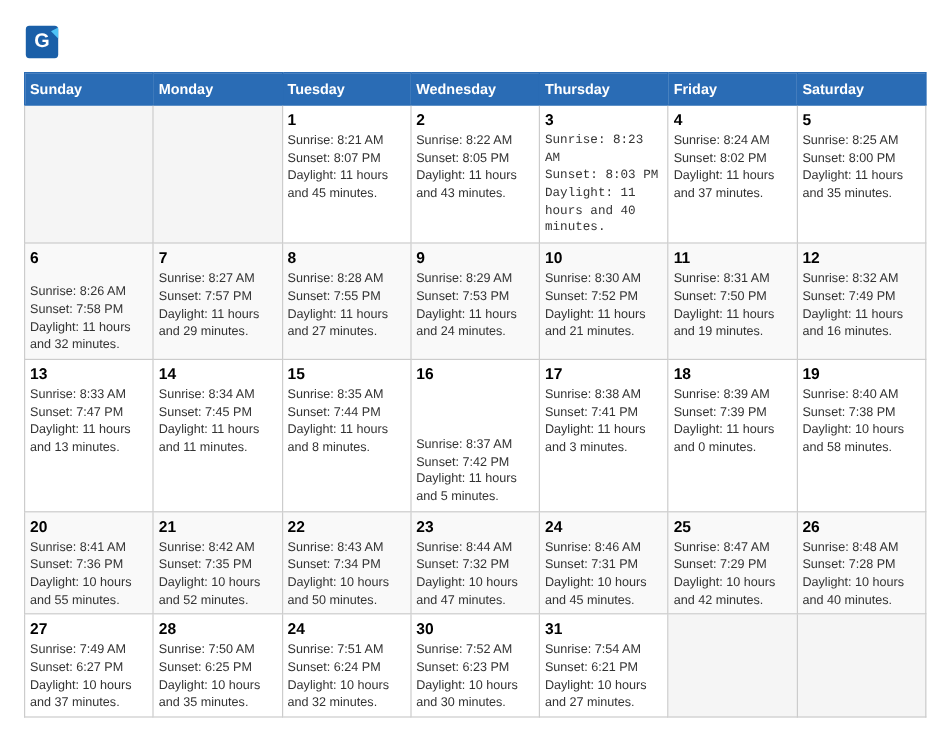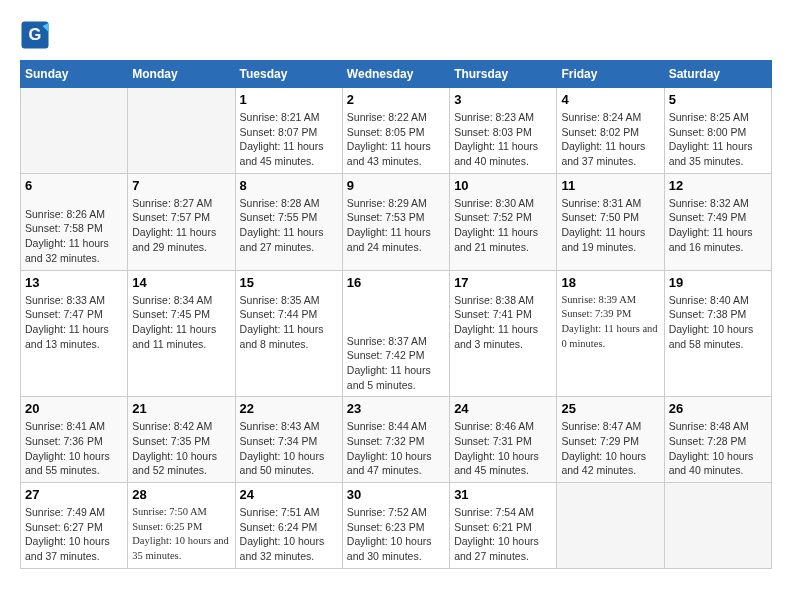--- a/index.html
+++ b/index.html
@@ -129,21 +129,21 @@
 Daylight: 11 hours and 45 minutes.</div>
         </td>
         <td>
           <span class="day-num">2</span>
           <div class="day-info" style="white-space: pre-line;">Sunrise: 8:22 AM
 Sunset: 8:05 PM
 Daylight: 11 hours and 43 minutes.</div>
         </td>
         <td>
           <span class="day-num">3</span>
-          <div class="day-info" style="white-space: pre-line;">Sunrise: 8:23 AM
+          <div class="day-info" style="white-space: pre-line; font-family: Liberation Mono, monospace;">Sunrise: 8:23 AM
 Sunset: 8:03 PM
 Daylight: 11 hours and 40 minutes.</div>
         </td>
         <td>
           <span class="day-num">4</span>
           <div class="day-info" style="white-space: pre-line;">Sunrise: 8:24 AM
 Sunset: 8:02 PM
 Daylight: 11 hours and 37 minutes.</div>
         </td>
         <td>
@@ -223,21 +223,21 @@
 Daylight: 11 hours and 5 minutes.</div>
         </td>
         <td>
           <span class="day-num">17</span>
           <div class="day-info" style="white-space: pre-line;">Sunrise: 8:38 AM
 Sunset: 7:41 PM
 Daylight: 11 hours and 3 minutes.</div>
         </td>
         <td>
           <span class="day-num">18</span>
-          <div class="day-info" style="white-space: pre-line; font-family: Liberation Serif, serif;">Sunrise: 8:39 AM
+          <div class="day-info" style="white-space: pre-line;">Sunrise: 8:39 AM
 Sunset: 7:39 PM
 Daylight: 11 hours and 0 minutes.</div>
         </td>
         <td>
           <span class="day-num">19</span>
           <div class="day-info" style="white-space: pre-line;">Sunrise: 8:40 AM
 Sunset: 7:38 PM
 Daylight: 10 hours and 58 minutes.</div>
         </td>
       </tr>
@@ -287,21 +287,21 @@
       </tr>
       <tr>
         <td>
           <span class="day-num">27</span>
           <div class="day-info" style="white-space: pre-line;">Sunrise: 7:49 AM
 Sunset: 6:27 PM
 Daylight: 10 hours and 37 minutes.</div>
         </td>
         <td>
           <span class="day-num">28</span>
-          <div class="day-info" style="white-space: pre-line; font-family: Liberation Serif, serif;">Sunrise: 7:50 AM
+          <div class="day-info" style="white-space: pre-line;">Sunrise: 7:50 AM
 Sunset: 6:25 PM
 Daylight: 10 hours and 35 minutes.</div>
         </td>
         <td>
           <span class="day-num">24</span>
           <div class="day-info" style="white-space: pre-line;">Sunrise: 7:51 AM
 Sunset: 6:24 PM
 Daylight: 10 hours and 32 minutes.</div>
         </td>
         <td>

